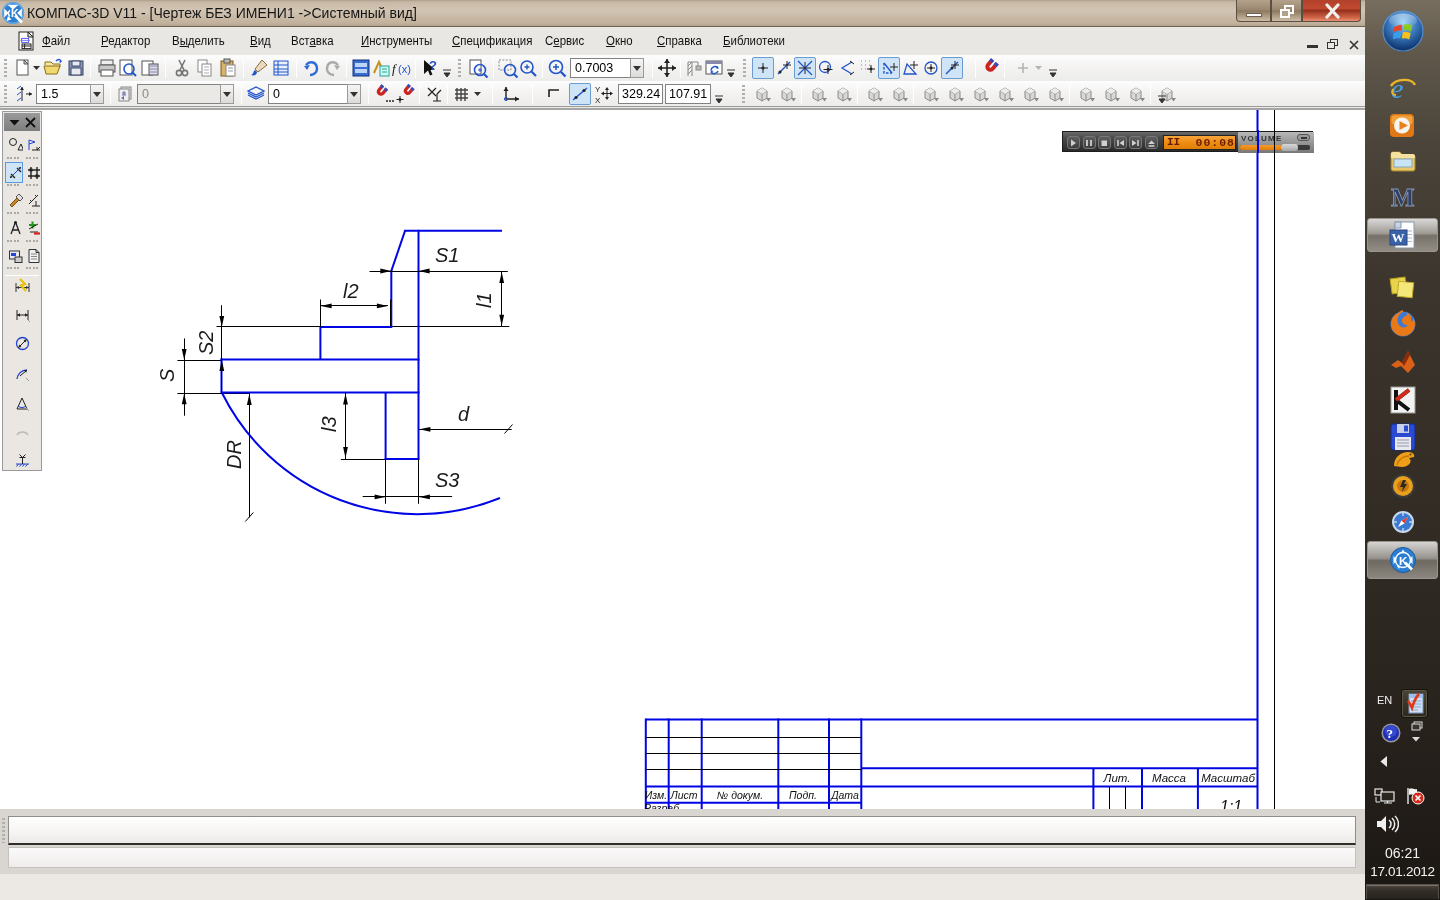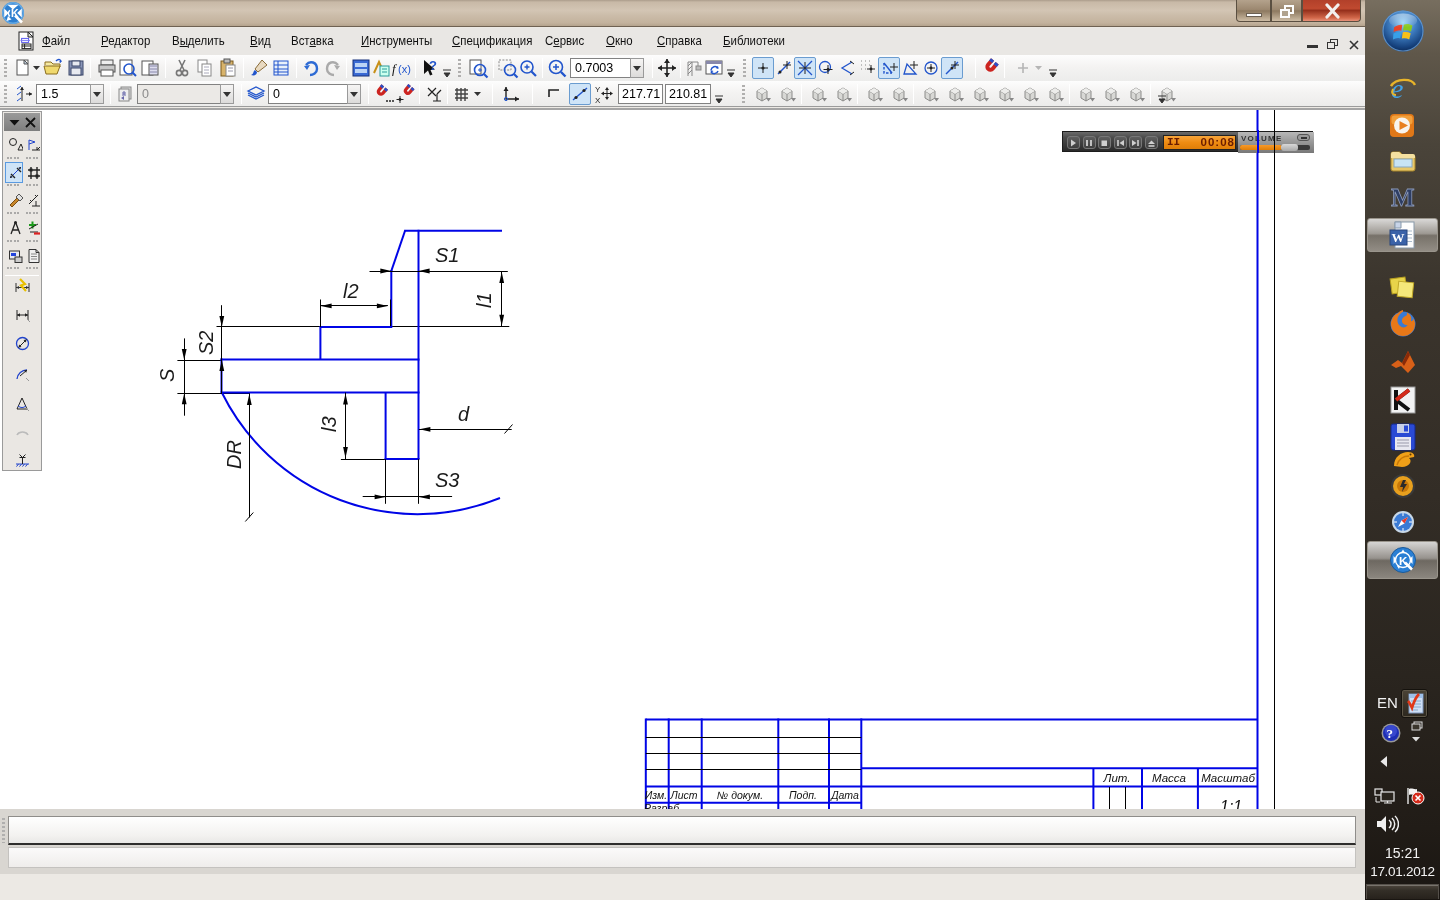--- a/index.html
+++ b/index.html
@@ -50,20 +50,21 @@
         <circle cx="11" cy="11" r="11" fill="#2e7fd0"></circle>
         <circle cx="11" cy="11" r="10.2" fill="none" stroke="#66aae4" stroke-width="1.4"></circle>
         <path d="M5.5 2.8 h11 L11 7.5 Z" fill="#fff"></path>
         <path d="M2.2 6.5 v9 L6.8 11 Z" fill="#fff"></path>
         <path d="M19.8 6.5 v9 L15.2 11 Z" fill="#fff"></path>
         <path d="M4.5 19 l1.5 -5 3.5 3.5 Z" fill="#fff"></path>
         <path d="M7.8 8.2 a4.4 4.4 0 0 0 0 6.2" fill="none" stroke="#fff" stroke-width="1.6"></path>
         <text x="9" y="15.2" font-size="10.5" font-weight="bold" fill="#fff" font-family="Liberation Sans">K</text>
         <path d="M13 13.5 L20 20.5" stroke="#fff" stroke-width="2.6"></path>
       </svg>
+      <div id="titletext">КОМПАС-3D V11 - [Чертеж БЕЗ ИМЕНИ1 -&gt;Системный вид]</div>
       <div class="wbtn" style="left:1236px;width:35px;border-radius:0 0 0 4px;background:linear-gradient(180deg,#b4a28c 0,#9c8870 45%,#8d7960 52%,#cdbca4 100%);">
         <div class="abs" style="left:9px;top:13px;width:16px;height:4px;background:#fdfdfd;border:1px solid #6b6053;"></div>
       </div>
       <div class="wbtn" style="left:1271px;width:31px;background:linear-gradient(180deg,#b4a28c 0,#9c8870 45%,#8d7960 52%,#cdbca4 100%);">
         <div class="abs" style="left:12px;top:5px;width:10px;height:9px;border:2px solid #fdfdfd;"></div>
         <div class="abs" style="left:8px;top:9px;width:10px;height:9px;border:2px solid #fdfdfd;background:#b0a28d;"></div>
       </div>
       <div class="wbtn" style="left:1302px;width:59px;border-radius:0 0 4px 0;background:linear-gradient(180deg,#b2402a 0,#c04a30 40%,#96301c 50%,#d2684a 85%,#e8927a 100%);">
         <svg class="abs" style="left:21px;top:3px;" width="17" height="16" viewBox="0 0 17 16">
           <path d="M3 2 L14 14 M14 2 L3 14" stroke="#f2f0ee" stroke-width="3.2" stroke-linecap="round"></path>
@@ -379,22 +380,22 @@
         <path d="M4 17 L18 5" stroke="#2255cc" stroke-width="1.4"></path>
         <circle cx="7" cy="14.5" r="1.6" fill="#222"></circle>
         <circle cx="15" cy="7.5" r="1.6" fill="#222"></circle>
       </svg>
       <svg class="abs" style="left:594px;top:2px" width="22" height="22" viewBox="0 0 22 22" xmlns="http://www.w3.org/2000/svg">
         <text x="1" y="9" font-size="8" fill="#222" font-family="Liberation Sans">Y</text>
         <text x="1" y="20" font-size="8" fill="#222" font-family="Liberation Sans">X</text>
         <path d="M13 6 v9 M8.5 10.5 h9" stroke="#222"></path>
         <path d="M13 4 l-2 3 h4 Z M13 17 l-2 -3 h4 Z M7 10.5 l3 -2 v4 Z M19 10.5 l-3 -2 v4 Z" fill="#222"></path>
       </svg>
-      <div class="combo" style="left:618px;width:45px;padding-left:3px;">217.71</div>
-      <div class="combo" style="left:665px;width:46px;padding-left:3px;">210.81</div>
+      <div class="combo" style="left:618px;width:45px;padding-left:3px;">329.24</div>
+      <div class="combo" style="left:665px;width:46px;padding-left:3px;">107.91</div>
       <svg class="abs" style="left:714px;top:14px" width="10" height="9">
         <path d="M1 1 h8 M2 4 l3 4 3 -4 Z" fill="#333" stroke="#333"></path>
       </svg>
       <div class="grip" style="left:742px;"></div>
       <svg class="abs" style="left:751px;top:2px" width="22" height="22" viewBox="0 0 22 22" xmlns="http://www.w3.org/2000/svg">
         <path d="M6 8 l5 -3 5 3 v7 l-5 3 -5 -3 Z" fill="#d8d8d5" stroke="#8c8c8a"></path>
         <path d="M6 8 l5 3 5 -3 M11 11 v7" fill="none" stroke="#8c8c8a"></path>
         <path d="M6 8 l5 -3 5 3 -5 3 Z" fill="#ededeb"></path>
       </svg>
       <svg class="abs" style="left:765px;top:16px" width="7" height="6">
@@ -742,21 +743,21 @@
           <path d="M9 3 v6" stroke="#cfcfcf" stroke-width="1.6"></path>
           <path d="M3 3 L7.5 6 L3 9 Z" fill="#cfcfcf"></path>
         </svg>
         <div class="abs" style="left:82.0px;top:3.5px;width:13px;height:13px;border-radius:3px;border:1px solid #777;background:linear-gradient(180deg,#5e5e5e,#3e3e3e);"></div>
         <svg class="abs" style="left:82.0px;top:4.5px" width="13" height="12" viewBox="0 0 13 12">
           <path d="M3 7 L6.5 3.5 L10 7 Z" fill="#cfcfcf"></path>
           <path d="M3.5 9 h6" stroke="#cfcfcf" stroke-width="1.6"></path>
         </svg>
         <div class="abs" style="left:100px;top:2.5px;width:73px;height:15px;border:1px solid #222;background:linear-gradient(180deg,#f7a53c 0,#ef8c12 50%,#e07e08 100%);"></div>
         <div class="abs" style="left:104px;top:4px;width:70px;font-size:11px;font-weight:bold;color:#6b1d00;font-family:'Liberation Mono',monospace;">II</div>
-        <div class="abs" style="left:130px;top:4px;width:42px;text-align:right;font-size:11.5px;font-weight:bold;color:#6b1d00;font-family:Liberation Sans, sans-serif;letter-spacing:1px;">00:08</div>
+        <div class="abs" style="left:130px;top:4px;width:42px;text-align:right;font-size:11.5px;font-weight:bold;color:#6b1d00;font-family:Liberation Mono, monospace;letter-spacing:1px;">00:08</div>
         <div class="abs" style="left:175px;top:0;width:76px;height:21px;background:linear-gradient(180deg,#b8b8b8 0,#9a9a9a 45%,#787878 100%);">
           <div class="abs" style="left:3px;top:2px;font-size:8px;font-weight:bold;color:#333;letter-spacing:1.2px;font-family:'Liberation Sans';">VOLUME</div>
           <div class="abs" style="left:59px;top:2px;width:13px;height:7px;border-radius:3px;border:1px solid #555;background:#9a9a9a;">
             <div class="abs" style="left:3px;top:2px;width:6px;height:1.5px;background:#333;"></div>
           </div>
           <div class="abs" style="left:2px;top:13px;width:70px;height:5px;background:#3a3a3a;border-radius:2px;"></div>
           <div class="abs" style="left:2px;top:13px;width:42px;height:5px;background:linear-gradient(180deg,#f79a2a,#e07e08);border-radius:2px;"></div>
           <div class="abs" style="left:43px;top:12px;width:17px;height:7px;background:linear-gradient(180deg,#d8d8d8,#a8a8a8);border-radius:3px;"></div>
         </div>
       </div>
@@ -893,21 +894,21 @@
         <circle cx="14" cy="14" r="12.5" fill="#2a7fd4" stroke="#1a5a9a"></circle>
         <path d="M14 3.5 L17 8 L11 8 Z" fill="#fff"></path>
         <path d="M4.5 10 L8 14 L4.5 18 Z" fill="#fff"></path>
         <path d="M23.5 10 L20 14 L23.5 18 Z" fill="#fff"></path>
         <path d="M8 20 L12 18 L10 23 Z" fill="#fff"></path>
         <circle cx="14" cy="14" r="7.5" fill="#2a7fd4" stroke="#fff" stroke-width="1.4"></circle>
         <text x="10" y="18.5" font-size="11.5" font-weight="bold" fill="#fff" font-family="Liberation Sans">K</text>
         <path d="M16 16.5 L23 23.5" stroke="#fff" stroke-width="2.6"></path>
       </svg>
     </div>
-    <div class="abs" style="left:12px;top:694px;font-size:15px;color:#f2f2f2;">EN</div>
+    <div class="abs" style="left:12px;top:694px;font-size:11px;color:#f2f2f2;">EN</div>
     <div class="abs" style="left:36px;top:689px;width:27px;height:29px;border-radius:3px;background:linear-gradient(180deg,#4a4336 0,#2c271e 100%);border:1px solid #15120d;box-shadow:inset 0 0 0 1px #5e5748;">
       <svg class="abs" style="left:4px;top:3px" width="19" height="22" viewBox="0 0 19 22">
         <rect x="3" y="1" width="14" height="19" fill="#cfe0f5" stroke="#7a92b8"></rect>
         <rect x="3" y="1" width="14" height="4" fill="#9ec0e8"></rect>
         <path d="M5 8 h10 M5 11 h10 M5 14 h10 M5 17 h7" stroke="#88a8cc"></path>
         <path d="M2 8 C4 10 5 13 6 15 C8 8 10 4 13 1" fill="none" stroke="#e03818" stroke-width="2.6"></path>
       </svg>
     </div>
     <div class="abs" style="left:16px;top:723px;width:20px;height:20px;"><svg width="20" height="20" viewBox="0 0 20 20">
         <circle cx="10" cy="10" r="9.5" fill="#999"></circle>
@@ -934,15 +935,15 @@
     <svg class="abs" style="left:40px;top:787px" width="21" height="18" viewBox="0 0 21 18">
       <path d="M3 1 v16" stroke="#e8e8e8" stroke-width="1.4"></path>
       <path d="M4 2 C7 0.5 9 3 12 2 L12 8 C9 9 7 6.5 4 8 Z" fill="#f2f2f2"></path>
       <circle cx="13" cy="11" r="6" fill="#d42a1a" stroke="#fff"></circle>
       <path d="M10.5 8.5 L15.5 13.5 M15.5 8.5 L10.5 13.5" stroke="#fff" stroke-width="1.6"></path>
     </svg>
     <svg class="abs" style="left:10px;top:814px" width="24" height="20" viewBox="0 0 24 20">
       <path d="M2 7 h4 l5 -5 v16 l-5 -5 H2 Z" fill="#f0f0f0"></path>
       <path d="M14 6 a5 5 0 0 1 0 8 M17 4 a8 8 0 0 1 0 12 M20 2 a11 11 0 0 1 0 16" fill="none" stroke="#f0f0f0" stroke-width="1.5"></path>
     </svg>
-    <div id="clock">15:21</div>
+    <div id="clock">06:21</div>
     <div id="date">17.01.2012</div>
     <div id="showdesk"></div>
   </div>
 </body></html>

